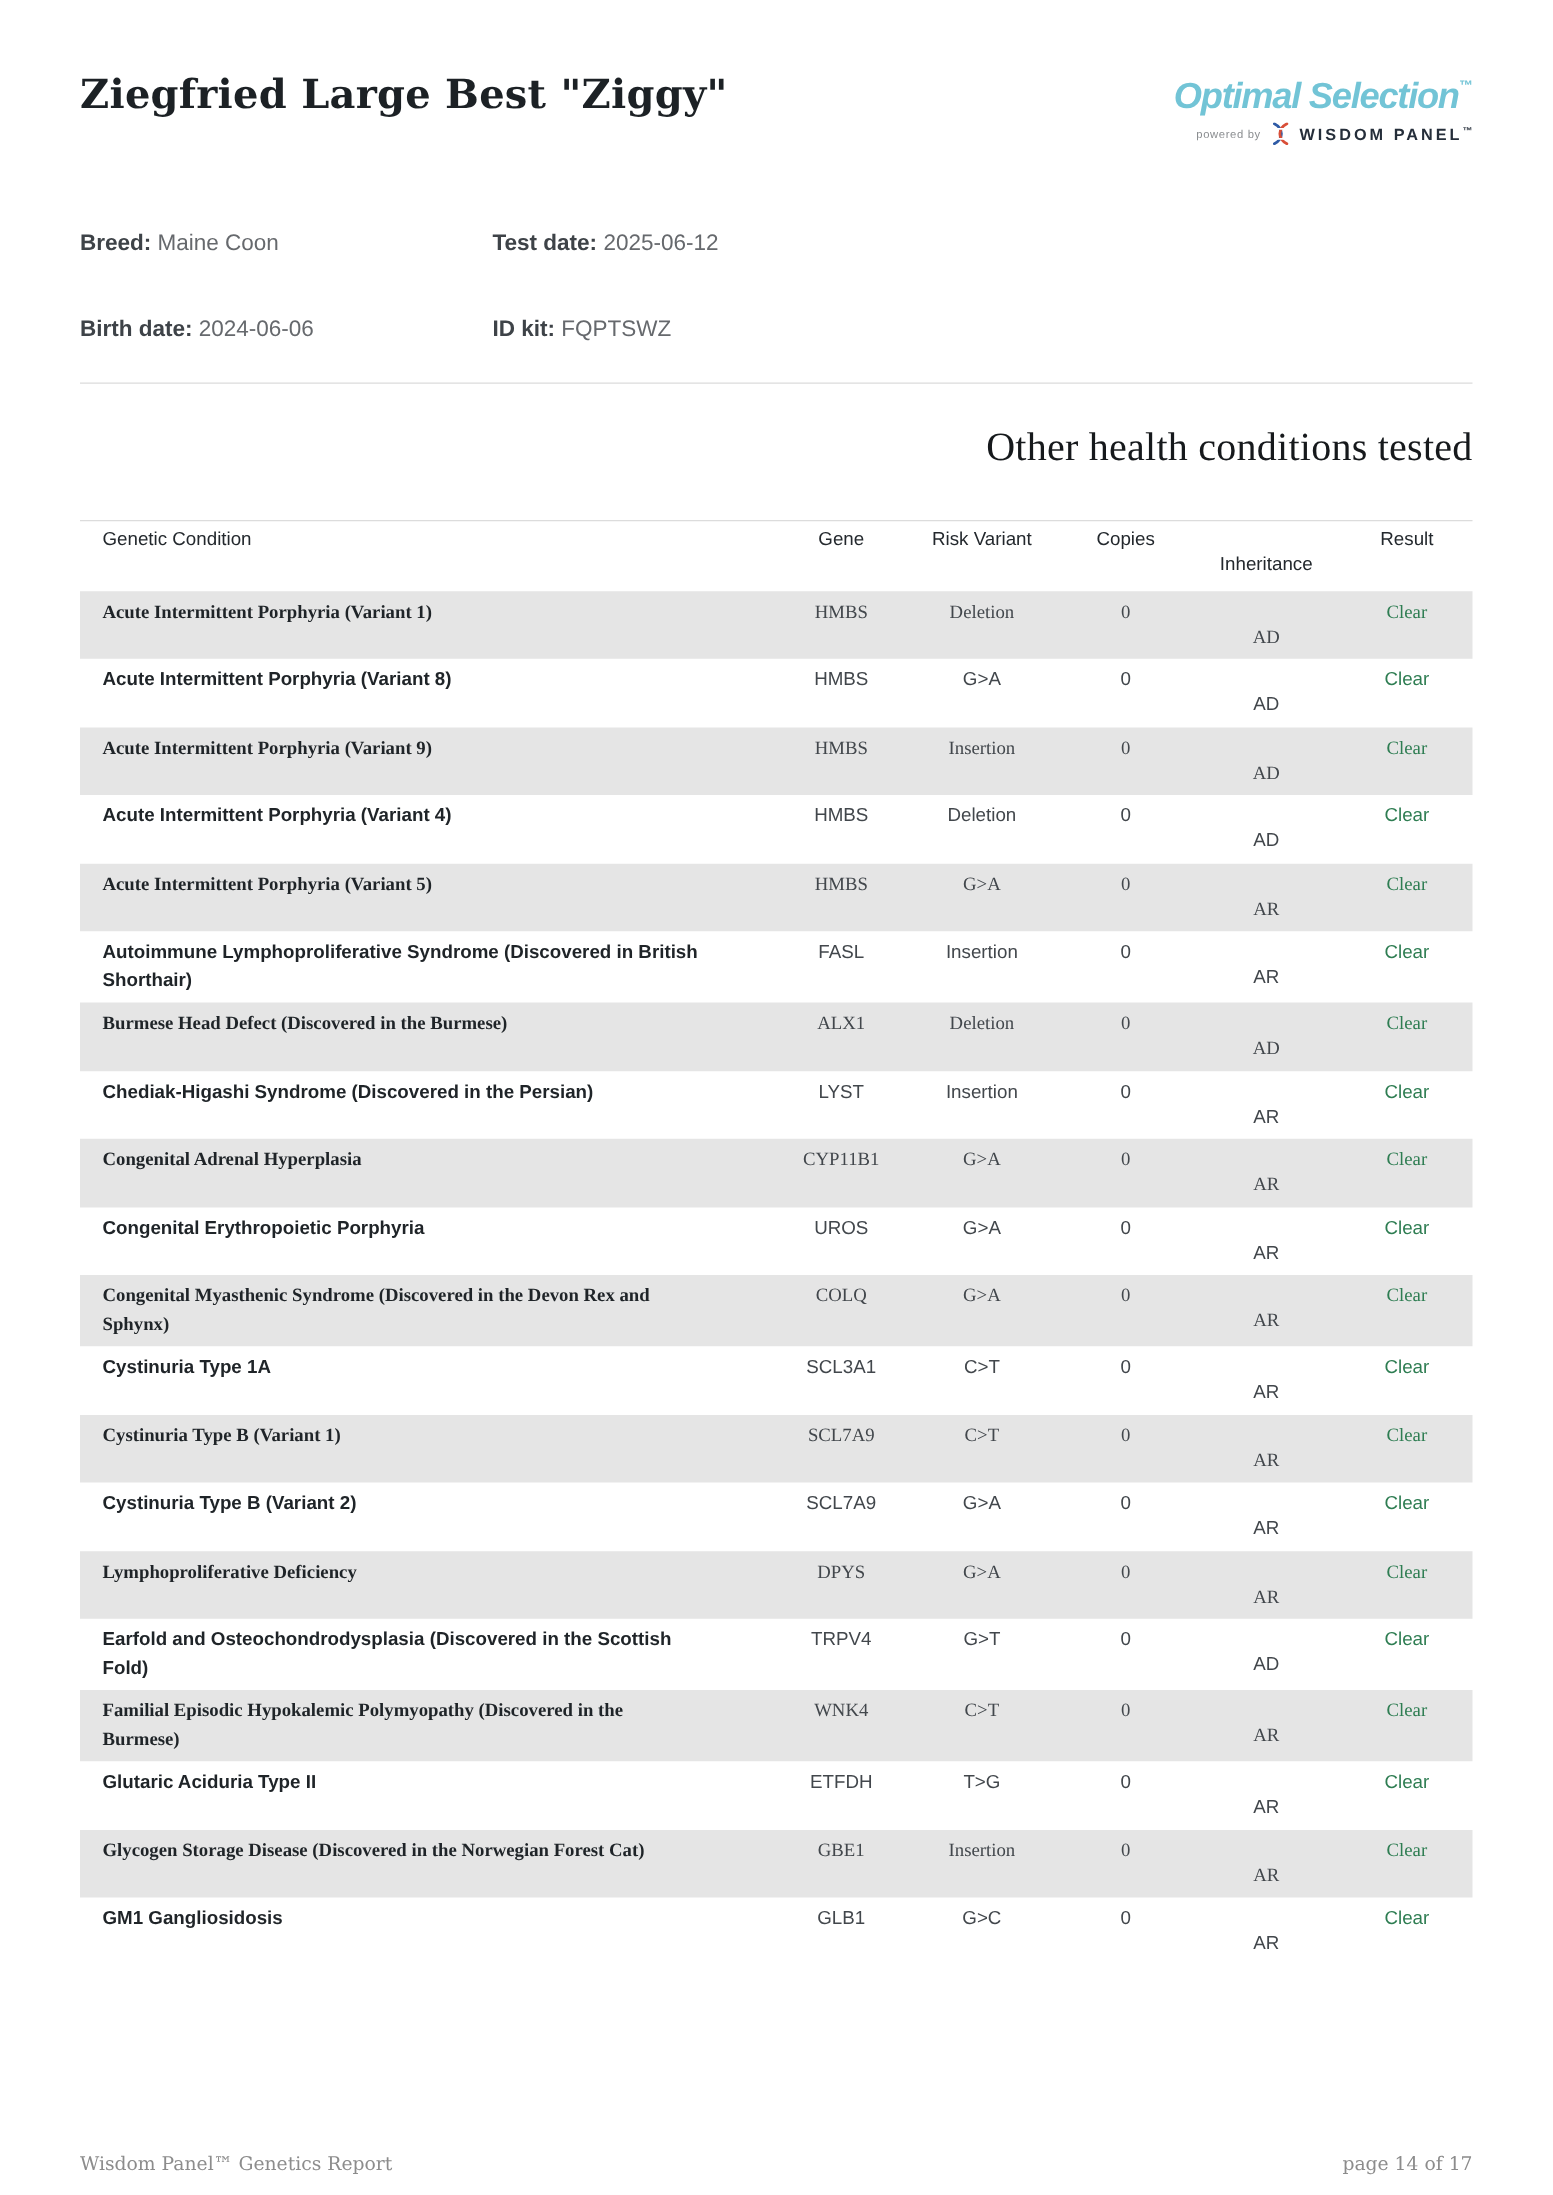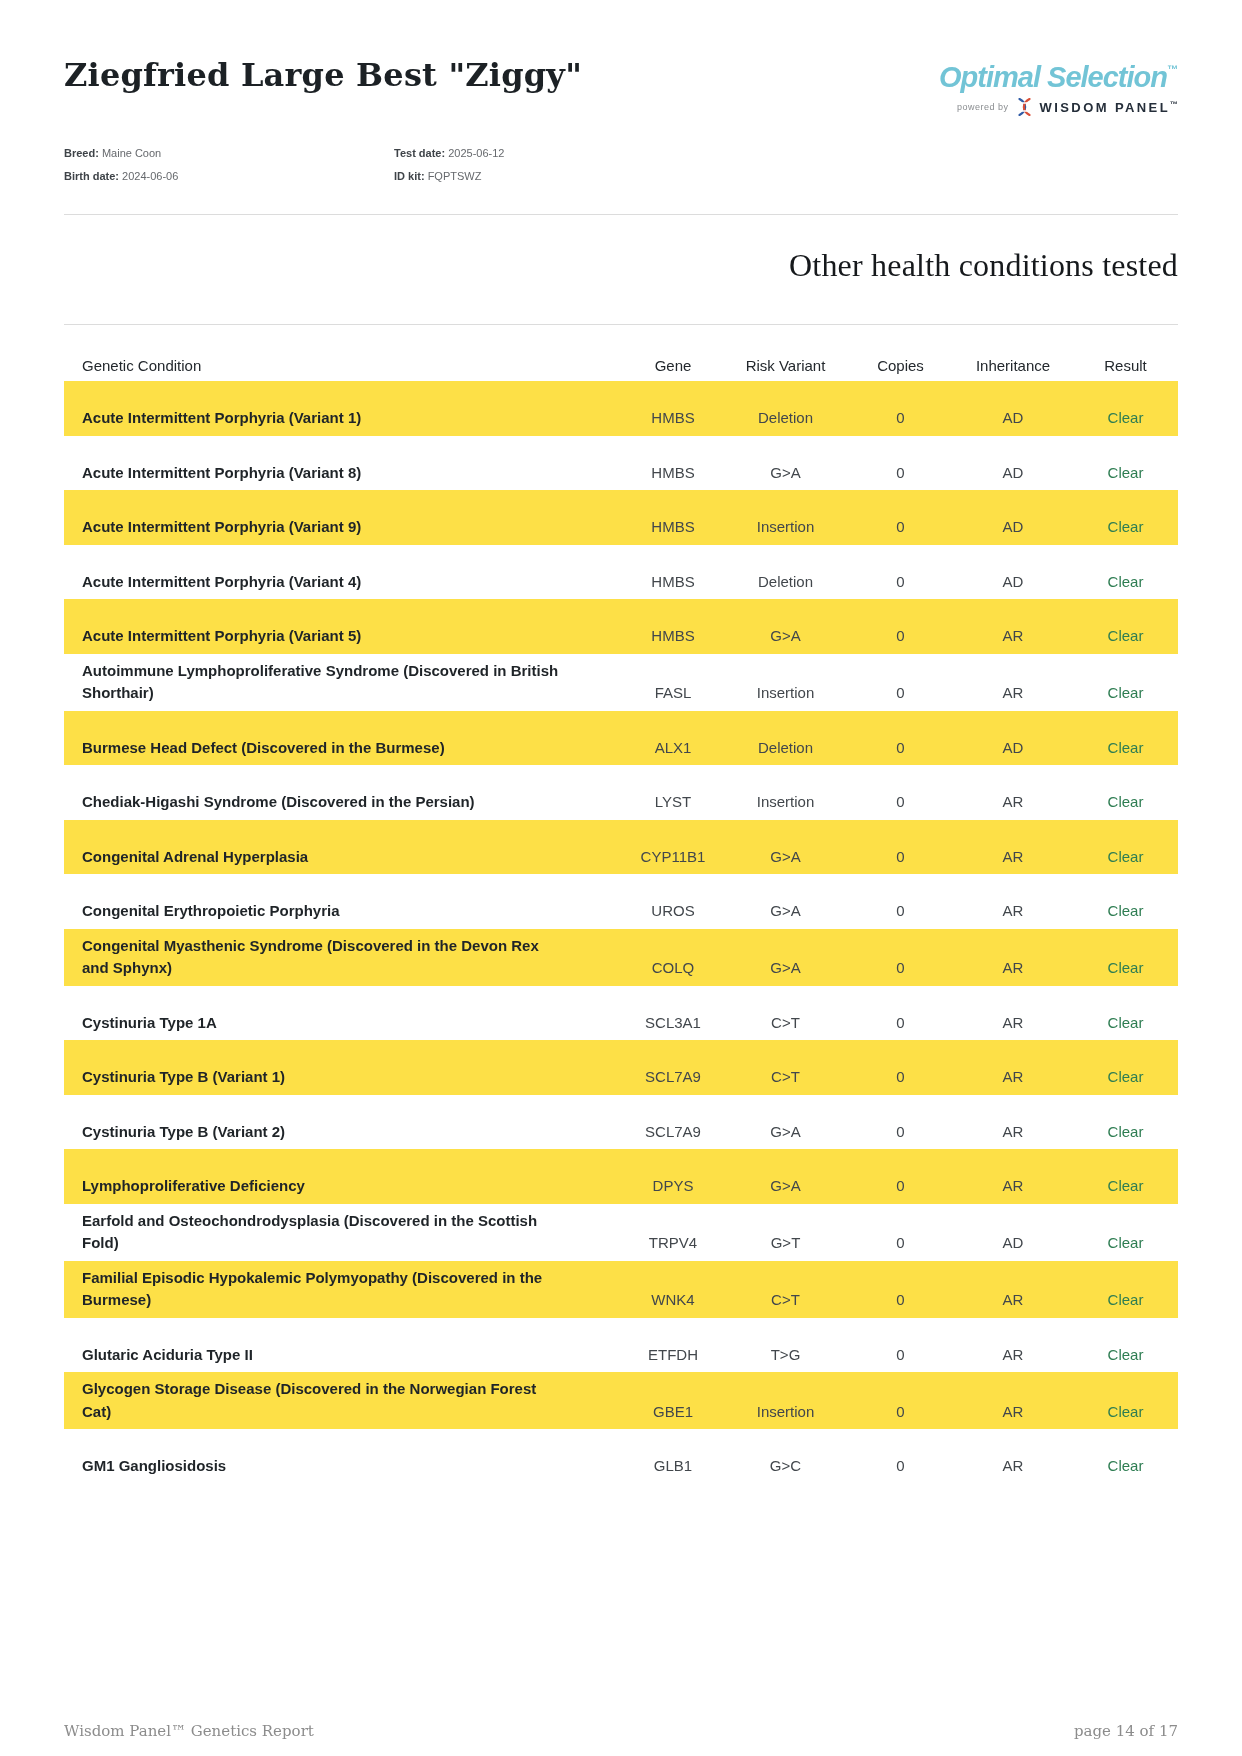--- a/index.html
+++ b/index.html
@@ -53,21 +53,21 @@
     color: #252e3a;
     letter-spacing: 2.4px;
     white-space: nowrap;
   }
   .partner-name sup { font-size: 8px; letter-spacing: 0; vertical-align: 5px; }
 
   
   .info-grid { display: flex; margin-top: 30px; }
   .info-col { display: flex; flex-direction: column; gap: 7px; }
   .info-col.first { width: 330px; }
-  .info-line { font-size: 11px; line-height: 1.4; }
+  .info-line { font-size: 18px; line-height: 1.4; margin-top: 36px; }
   .info-label { font-weight: 700; color: #3e4348; }
   .info-value { color: #66696d; }
 
   .divider {
     border: none;
     border-top: 1px solid #dcdcdc;
     margin-top: 30px;
   }
 
   
@@ -76,23 +76,23 @@
     font-size: 32px;
     font-weight: 500;
     color: #16191c;
     margin-top: 32px;
     letter-spacing: 0.2px;
     text-align: right;
   }
 
   
   .table { margin-top: 40px; border-top: 1px solid #dcdcdc; }
-  .trow { display: flex; align-items: flex-end; min-height: 50px; padding: 6px 0; }
+  .trow { display: flex; align-items: flex-start; min-height: 50px; padding: 6px 0; }
   .trow.head { min-height: 56px; padding: 4px 0; }
-  .trow.alt { background: #fde047; }
+  .trow.alt { background: #e5e5e5; font-family: Liberation Serif, serif; }
 
   .cell { font-size: 15px; color: #42474c; line-height: 1.5; }
   .cell.c-cond   { flex: 1 1 auto; padding-left: 18px; padding-right: 62px; }
   .cell.c-gene   { flex: 0 0 100px; text-align: center; }
   .cell.c-var    { flex: 0 0 125px; text-align: center; }
   .cell.c-cop    { flex: 0 0 105px; text-align: center; }
   .cell.c-inh    { flex: 0 0 120px; text-align: center; margin-top: 20px; }
   .cell.c-res    { flex: 0 0 105px; text-align: center; }
 
   .trow.head .cell { color: #23282d; font-weight: 400; }

